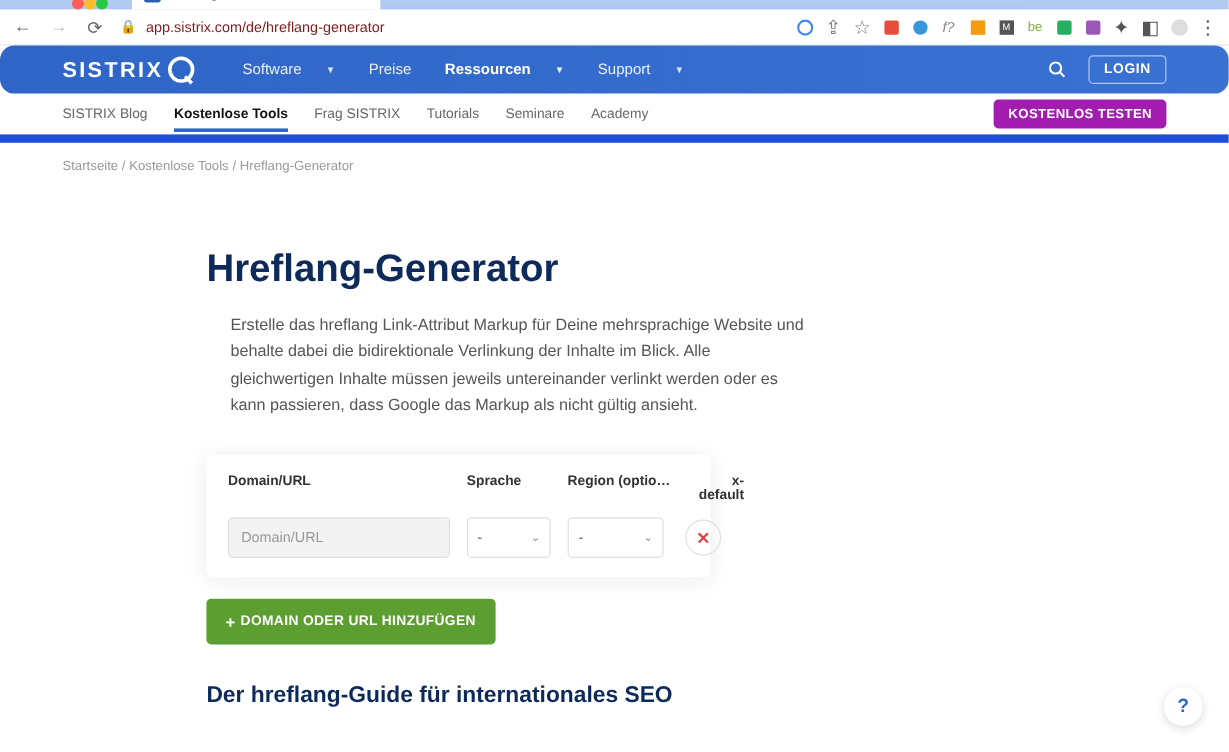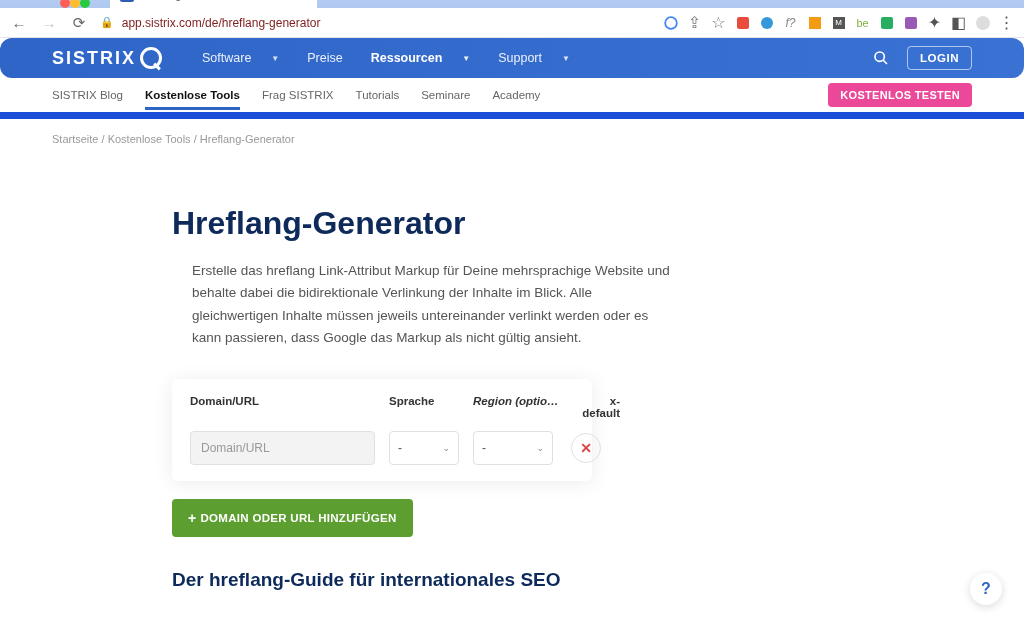--- a/index.html
+++ b/index.html
@@ -32,36 +32,36 @@
     .caret-dn { font-size:8px; opacity:.9;}
     .topnav-right { margin-left:auto; display:flex; align-items:center; gap:18px;}
     .search-ic { color:#fff; font-size:15px;}
     .login-btn { border:1px solid rgba(255,255,255,0.6); border-radius:4px; padding:5px 12px; font-size:11.5px; font-weight:600; color:#fff; letter-spacing:.5px;}
     
     
     .subnav { border-bottom:7px solid #1d4ed8; }
     .subnav-inner { max-width:960px; margin:0 auto; display:flex; align-items:center; padding:0 20px; height:34px;}
     .subnav a { font-size:11.5px; color:#666; text-decoration:none; margin-right:22px; padding:8px 0; }
     .subnav a.active { color:#111; font-weight:600; border-bottom: 3px solid #2e65c7; padding-bottom:6px;}
-    .cta-btn { margin-left:auto; background:#ec4899; color:#fff; font-size:11px; font-weight:600; padding:6px 12px; border-radius:4px; letter-spacing:.3px;}
+    .cta-btn { margin-left:auto; background:#a21caf; color:#fff; font-size:11px; font-weight:600; padding:6px 12px; border-radius:4px; letter-spacing:.3px;}
     
     
     .bc-wrap { max-width:960px; margin:0 auto; padding:14px 20px 0; font-size:11px; color:#999;}
     .bc-wrap span { color:#999;text-align:center;}
     
     
     .main { max-width:720px; margin:0 auto; padding: 60px 20px 60px;}
     .h1 { font-size:32px; font-weight:700; color:#0d2a5a; margin-bottom:18px;}
     .intro { font-size:13.5px; color:#555; line-height:1.65; margin-bottom:30px; max-width:480px;margin-left:20px;}
     
     .card { background:#fff; border-radius:6px; box-shadow: 0 2px 20px rgba(0,0,0,0.08); padding:16px 18px; margin-bottom:18px; max-width:420px;}
     .card-head { display:flex; font-size:11.5px; font-weight:600; color:#333; margin-bottom:12px; gap:14px;}
     .card-head .c1 { flex: 0 0 185px;}
     .card-head .c2 { flex: 0 0 70px;}
-    .card-head .c3 { flex: 0 0 88px; font-style: italic; }
+    .card-head .c3 { flex: 0 0 88px; }
     .card-head .c4 { flex: 0 0 45px; text-align:right;}
     .card-row { display:flex; gap:14px; align-items:center;}
     .domain-input { flex:0 0 185px; background:#f3f3f3; border:1px solid #e0e0e0; border-radius:4px; padding:9px 10px; font-size:12px; color:#888;}
     .sel { flex:0 0 70px; background:#fff; border:1px solid #e0e0e0; border-radius:4px; padding:9px 8px; font-size:12px; color:#555; display:flex; justify-content:space-between; align-items:center;}
     .sel.reg { flex:0 0 80px;}
     .sel-caret { color:#888; font-size:9px;}
     .xdef { flex:0 0 38px; text-align:center;}
     .xtoggle { width:30px; height:30px; border-radius:50%; border:1px solid #e0e0e0; display:inline-flex; align-items:center; justify-content:center; color:#d44; font-size:14px; font-weight:700;}
     
     .add-btn { background:#5c9e2f; color:#fff; font-size:11.5px; font-weight:600; padding:11px 16px; border-radius:4px; display:inline-flex; align-items:center; gap:4px; letter-spacing:.3px;}

